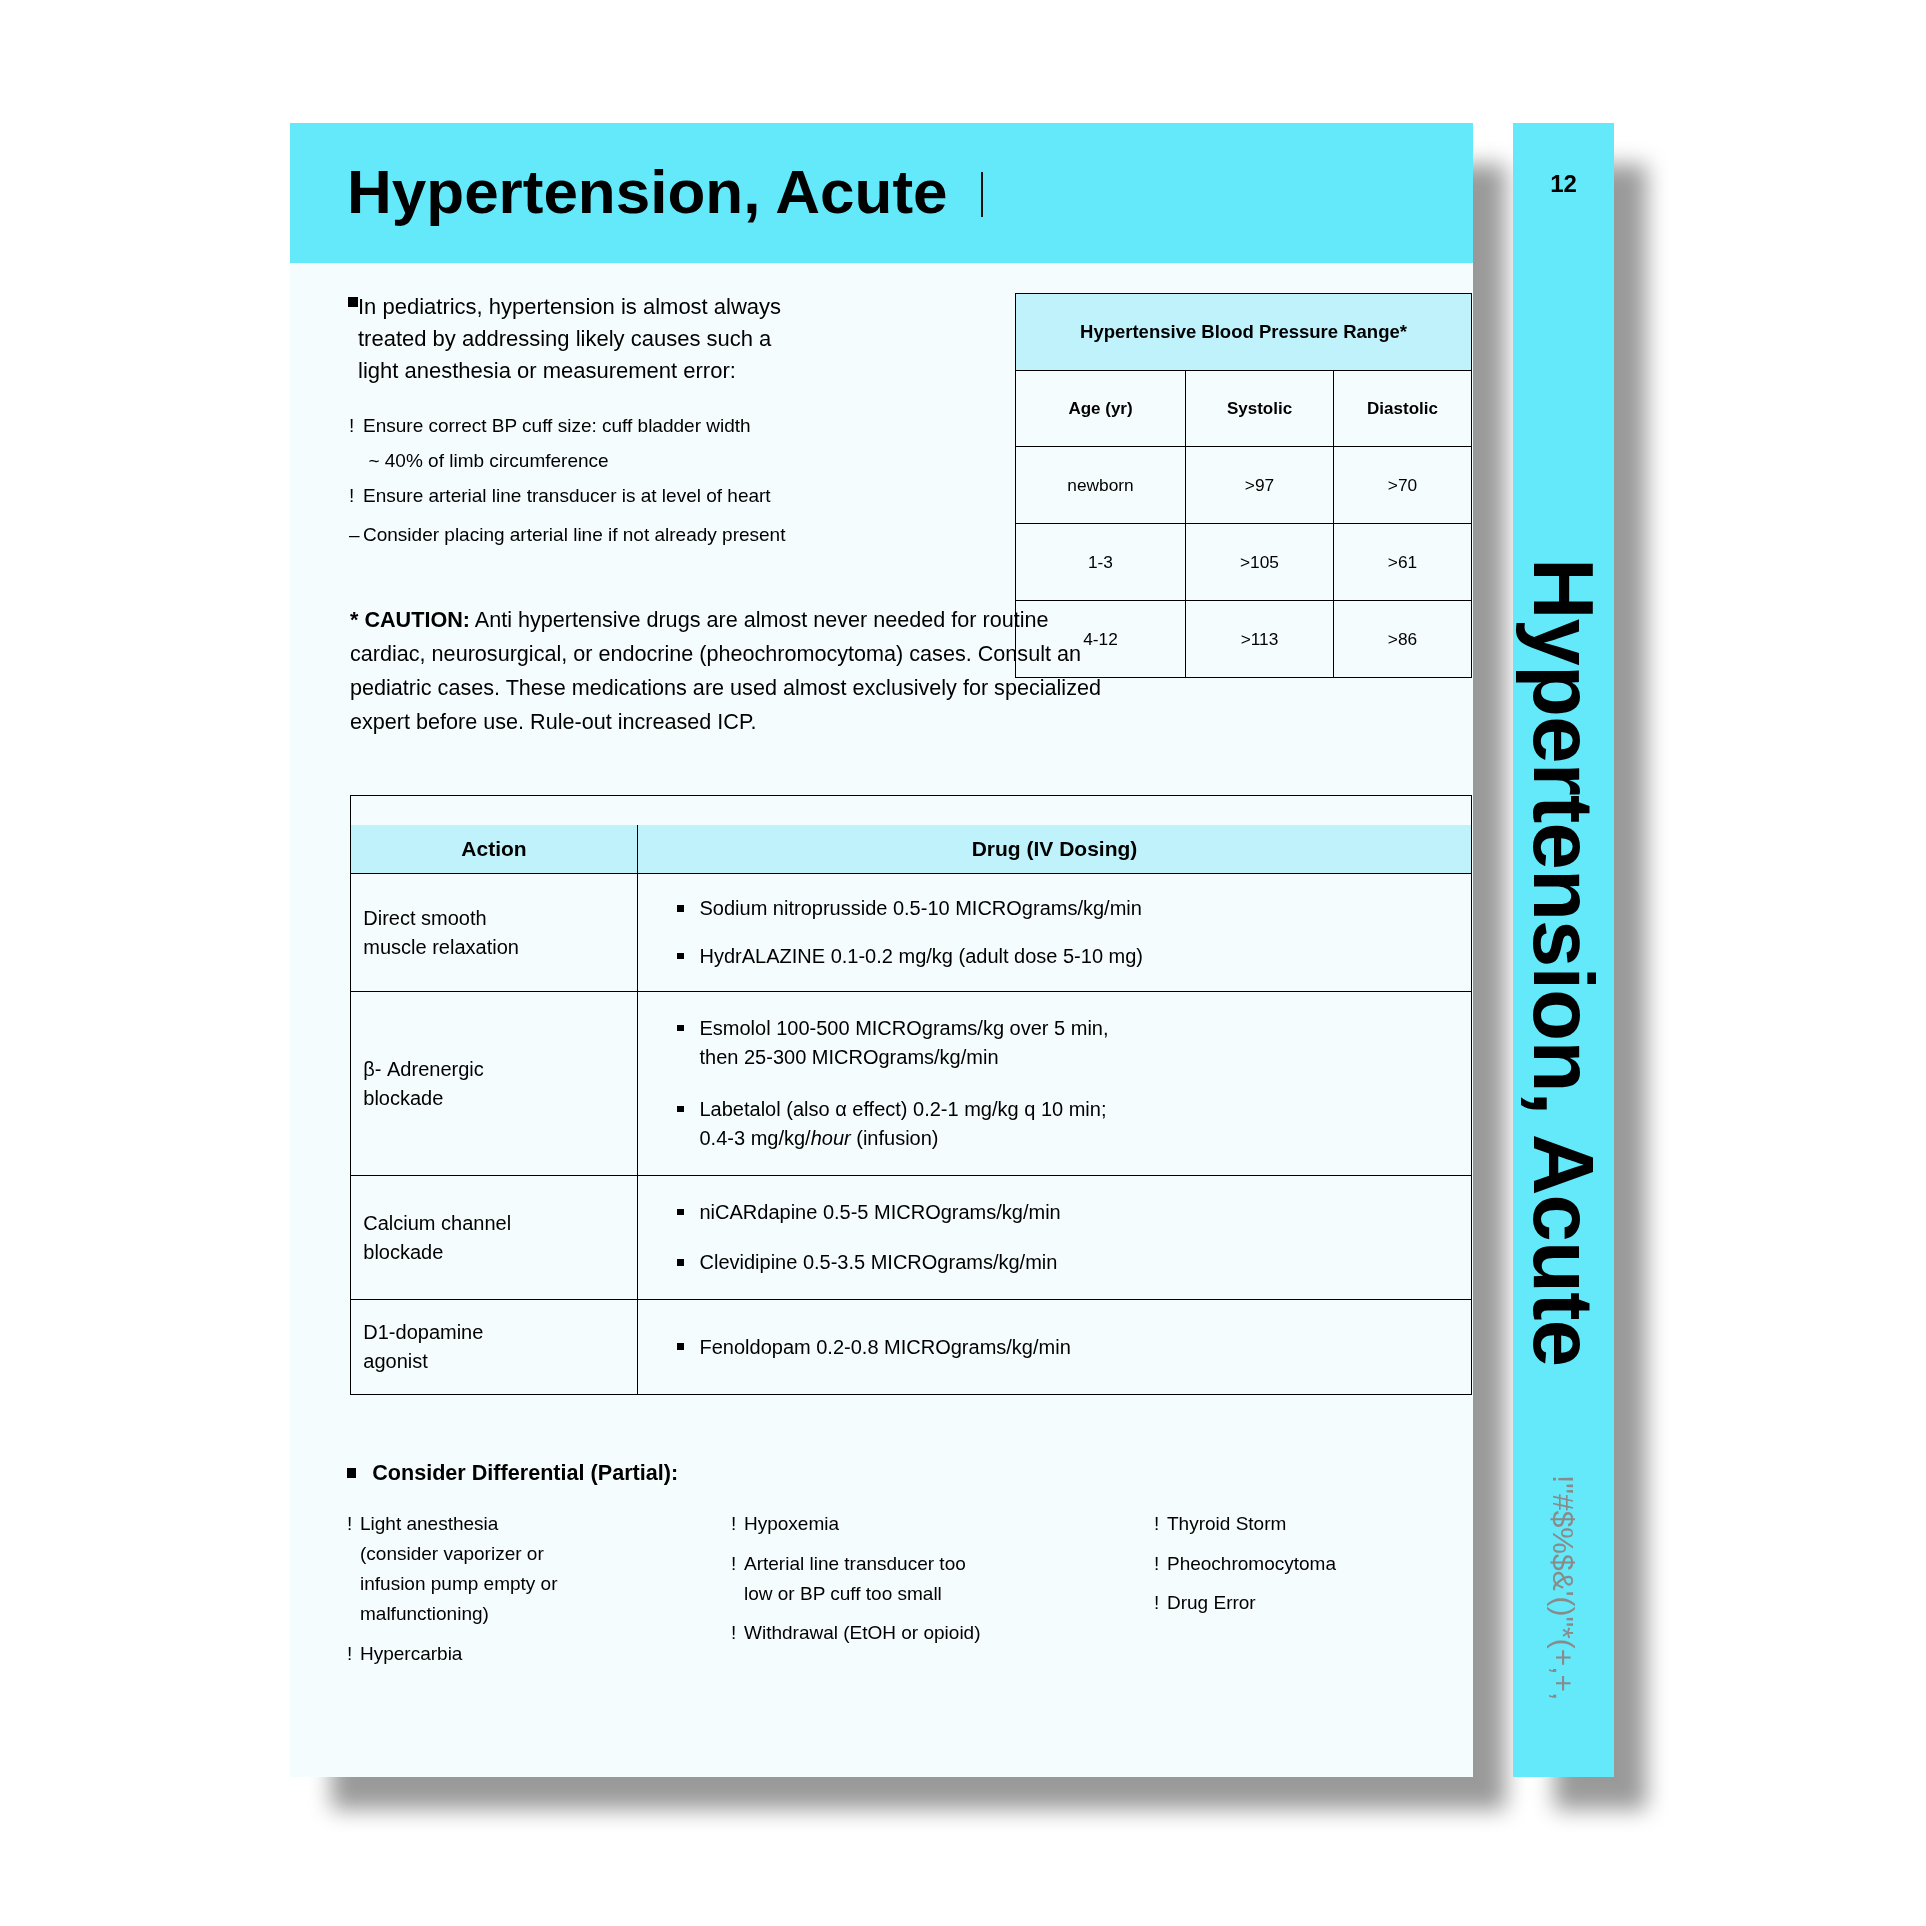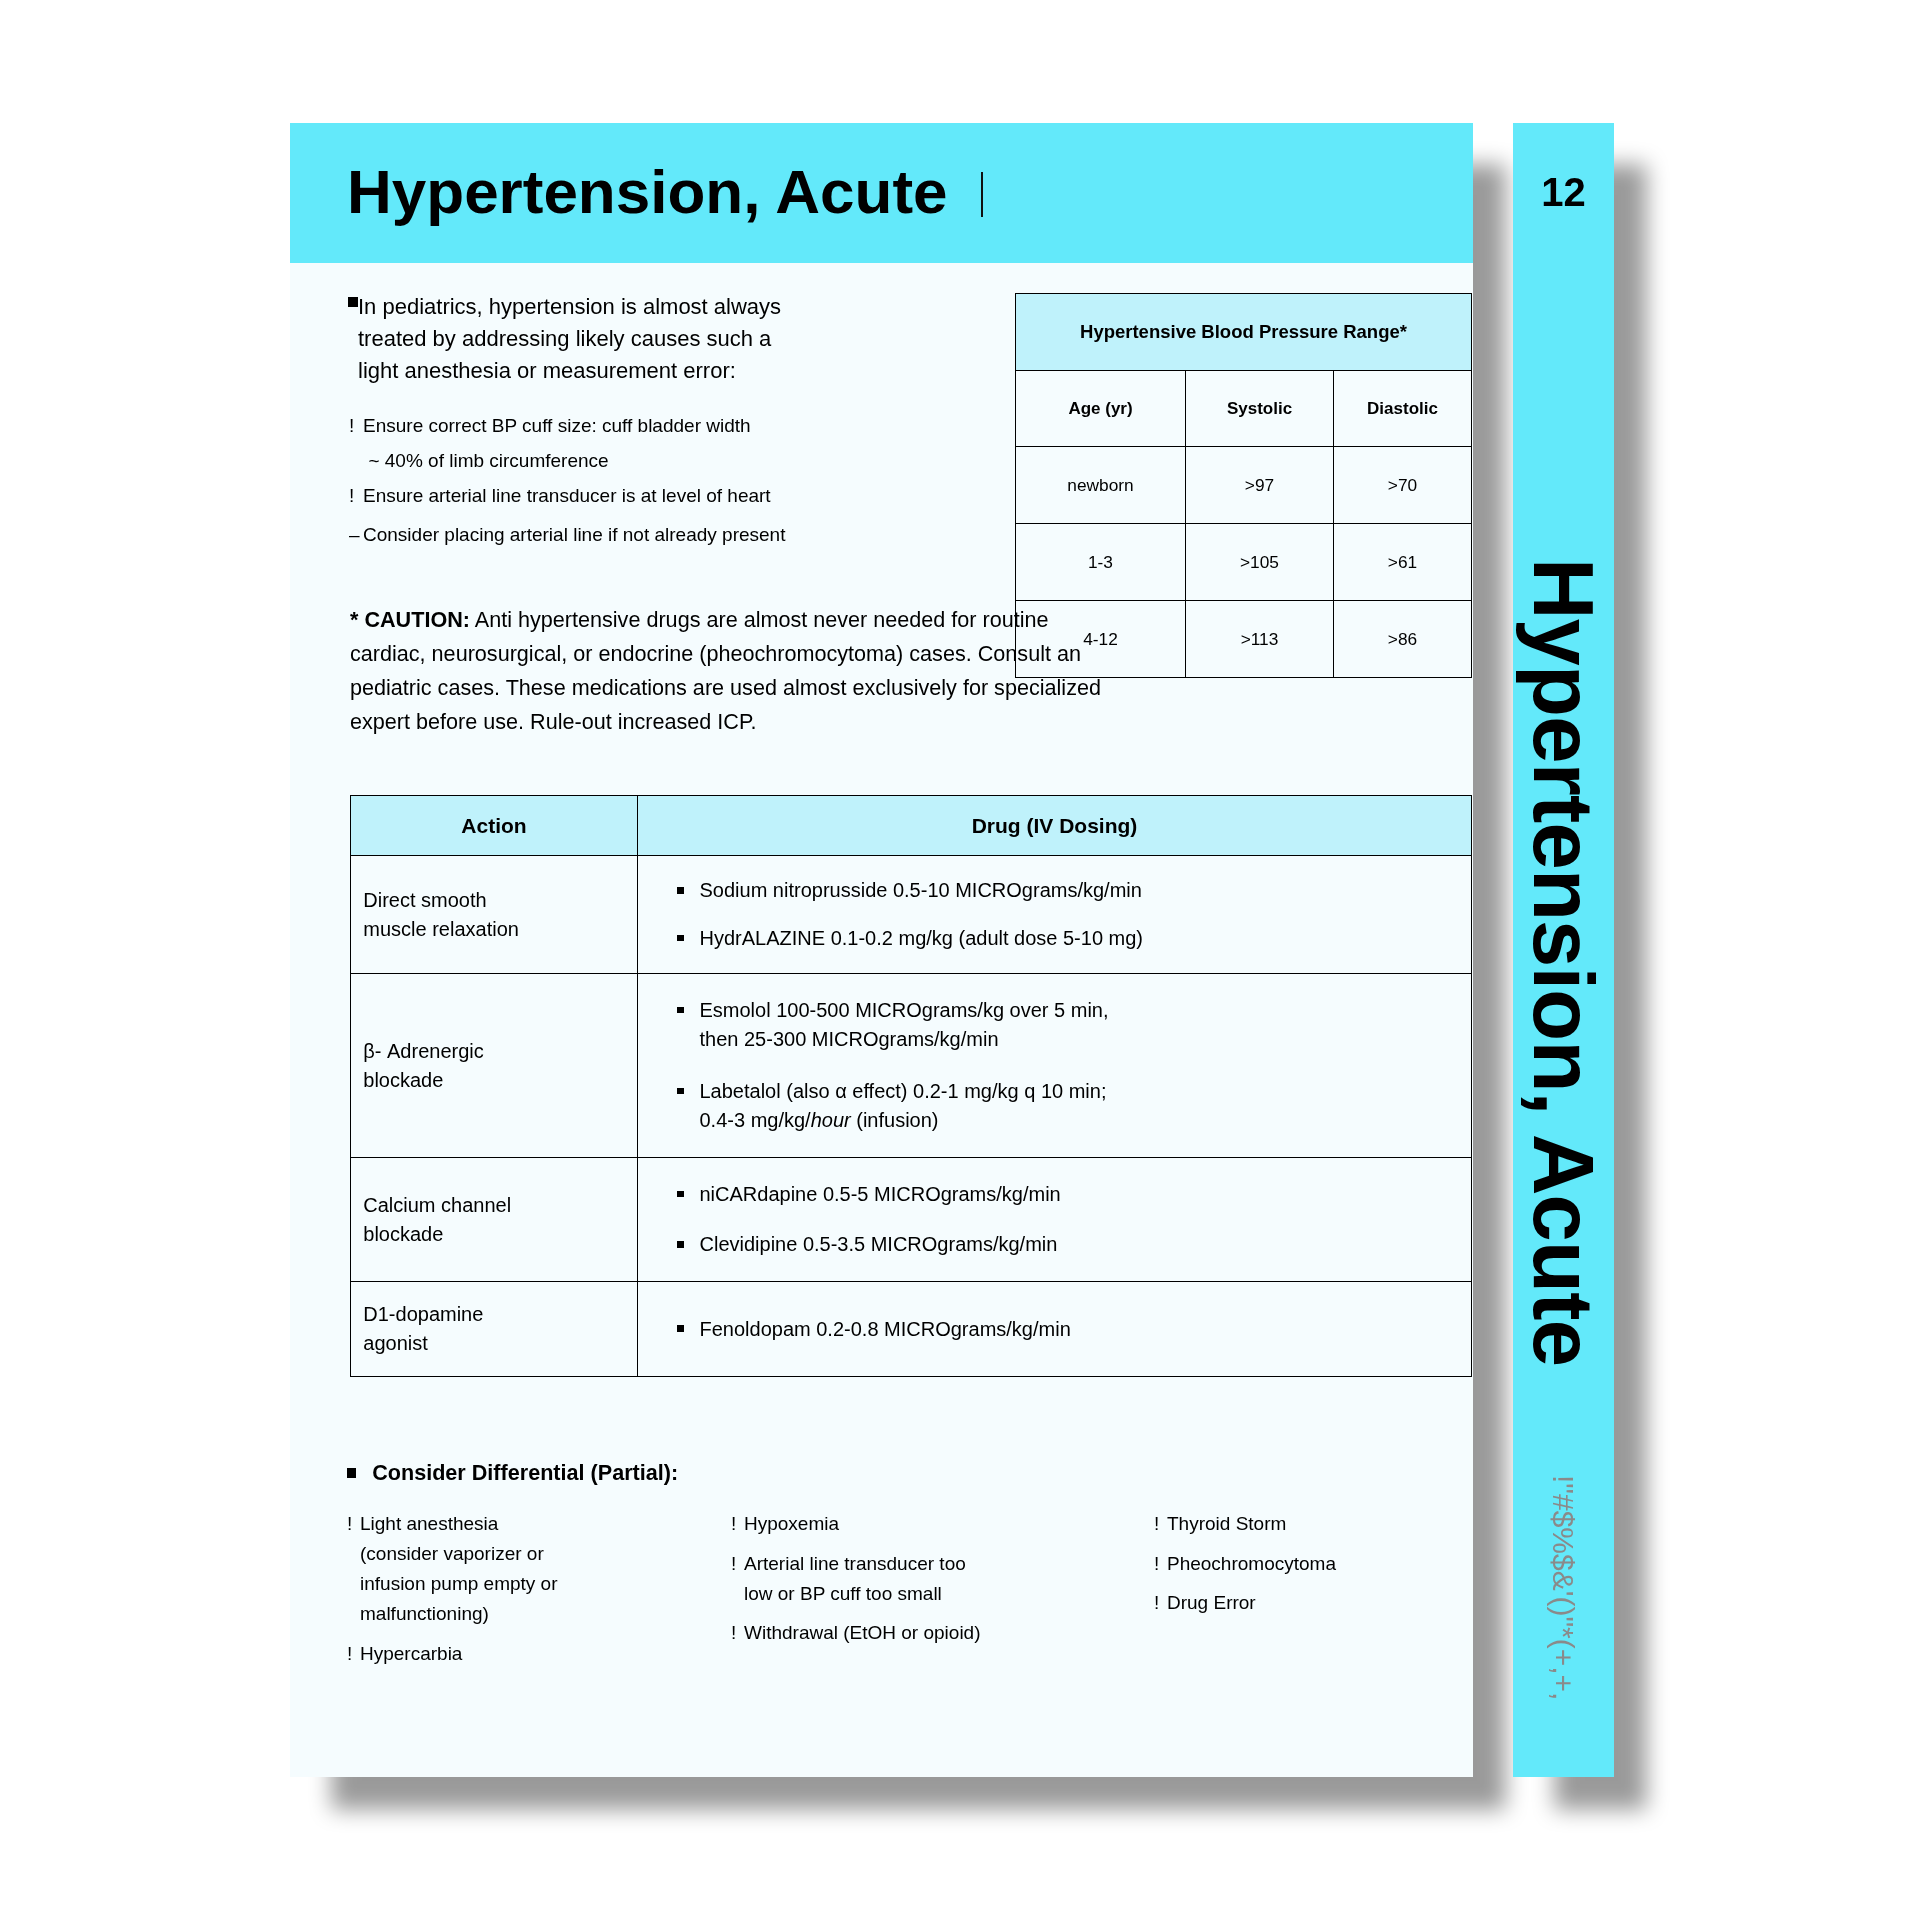--- a/index.html
+++ b/index.html
@@ -31,21 +31,21 @@
     left: 1513px; top: 123px;
     width: 101px; height: 1654px;
     background: var(--accent-cyan, #63E9FA);
     box-shadow: 37px 37px 21px -3.9px rgba(0,0,0,0.40);
   }
   .page-number {
     position: absolute;
     left: 0; top: 49px;
     width: 101px;
     text-align: center;
-    font-size: 40px;
+    font-size: 24px;
     font-weight: bold;
     line-height: 1;
   }
   .vertical-title {
     position: absolute;
     left: 0; top: 435px;
     width: 101px;
     writing-mode: vertical-rl;
     font-size: 85px;
     font-weight: bold;
@@ -157,21 +157,21 @@
 
   
   .drug-table {
     position: absolute;
     left: 60px; top: 672px;
     width: 1120px;
     border: 1.5px solid #000;
   }
   .dt-row { display: grid; grid-template-columns: 286px 1fr; border-top: 1.5px solid #000; }
   .dt-row:first-child { border-top: none; }
-  .dt-header { height: 59px; background: var(--table-header-cyan, #BFF2FB); }
+  .dt-header { height: 48px; background: var(--table-header-cyan, #BFF2FB); margin-top: 29px; }
   .dt-header .dt-cell {
     display: flex; align-items: center; justify-content: center;
     font-size: 21px; font-weight: bold;
   }
   .dt-cell { border-left: 1.5px solid #000; }
   .dt-cell:first-child { border-left: none; }
   .row-a { height: 117px; }
   .row-b { height: 183px; }
   .row-c { height: 123px; }
   .row-d { height: 94px; }

